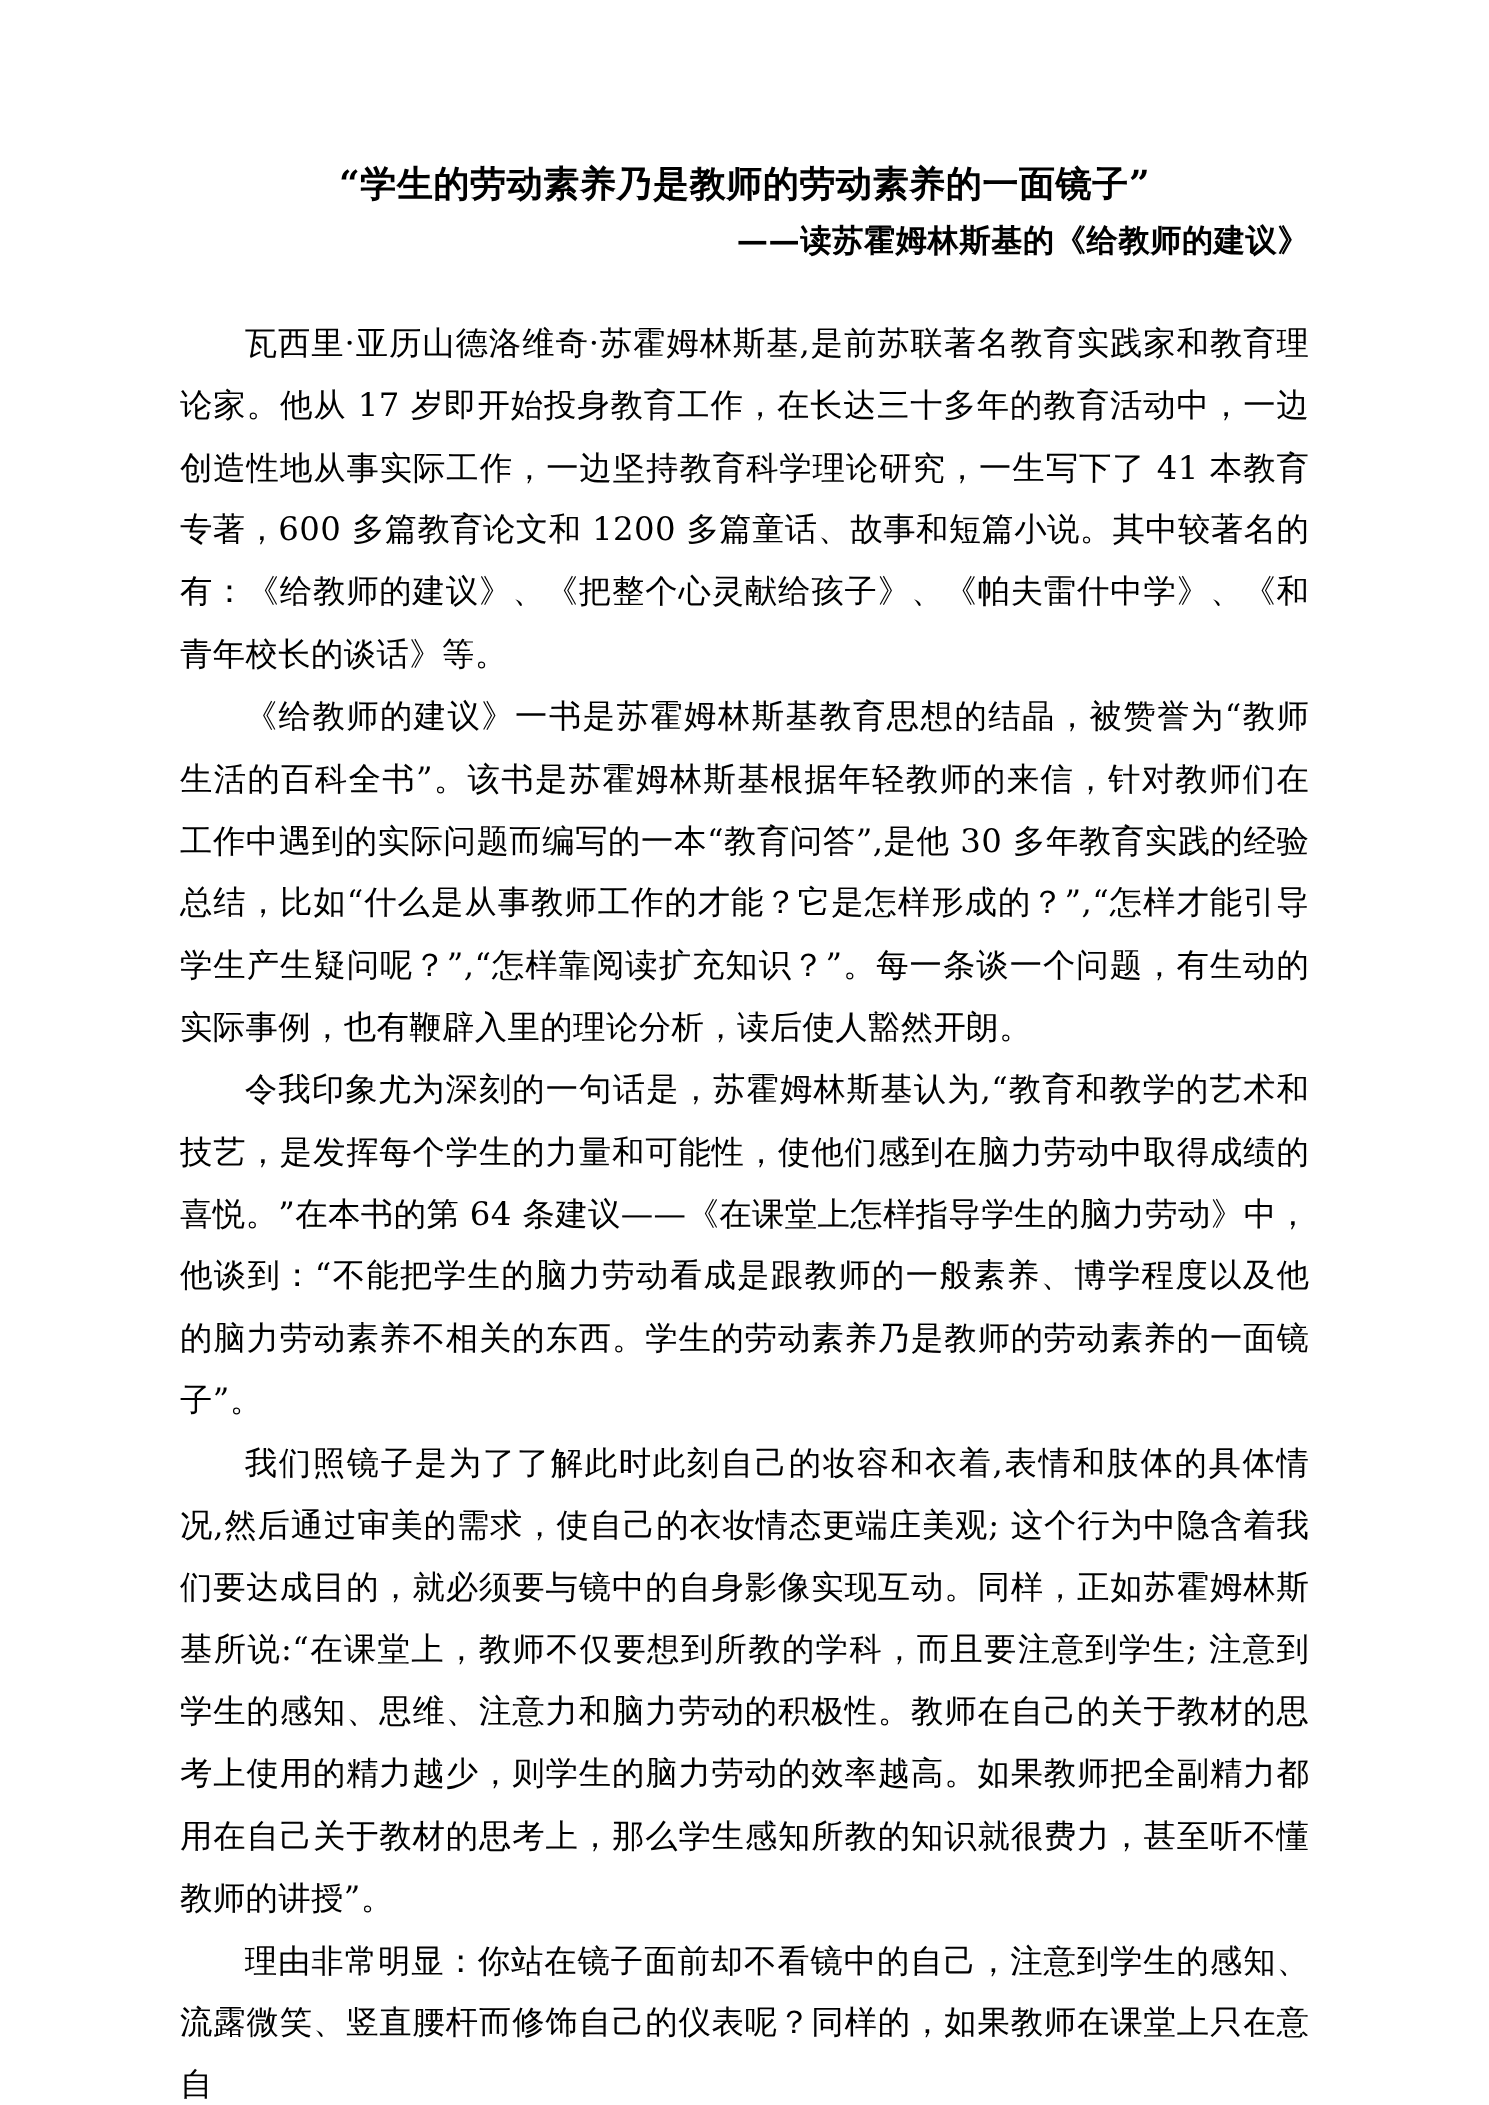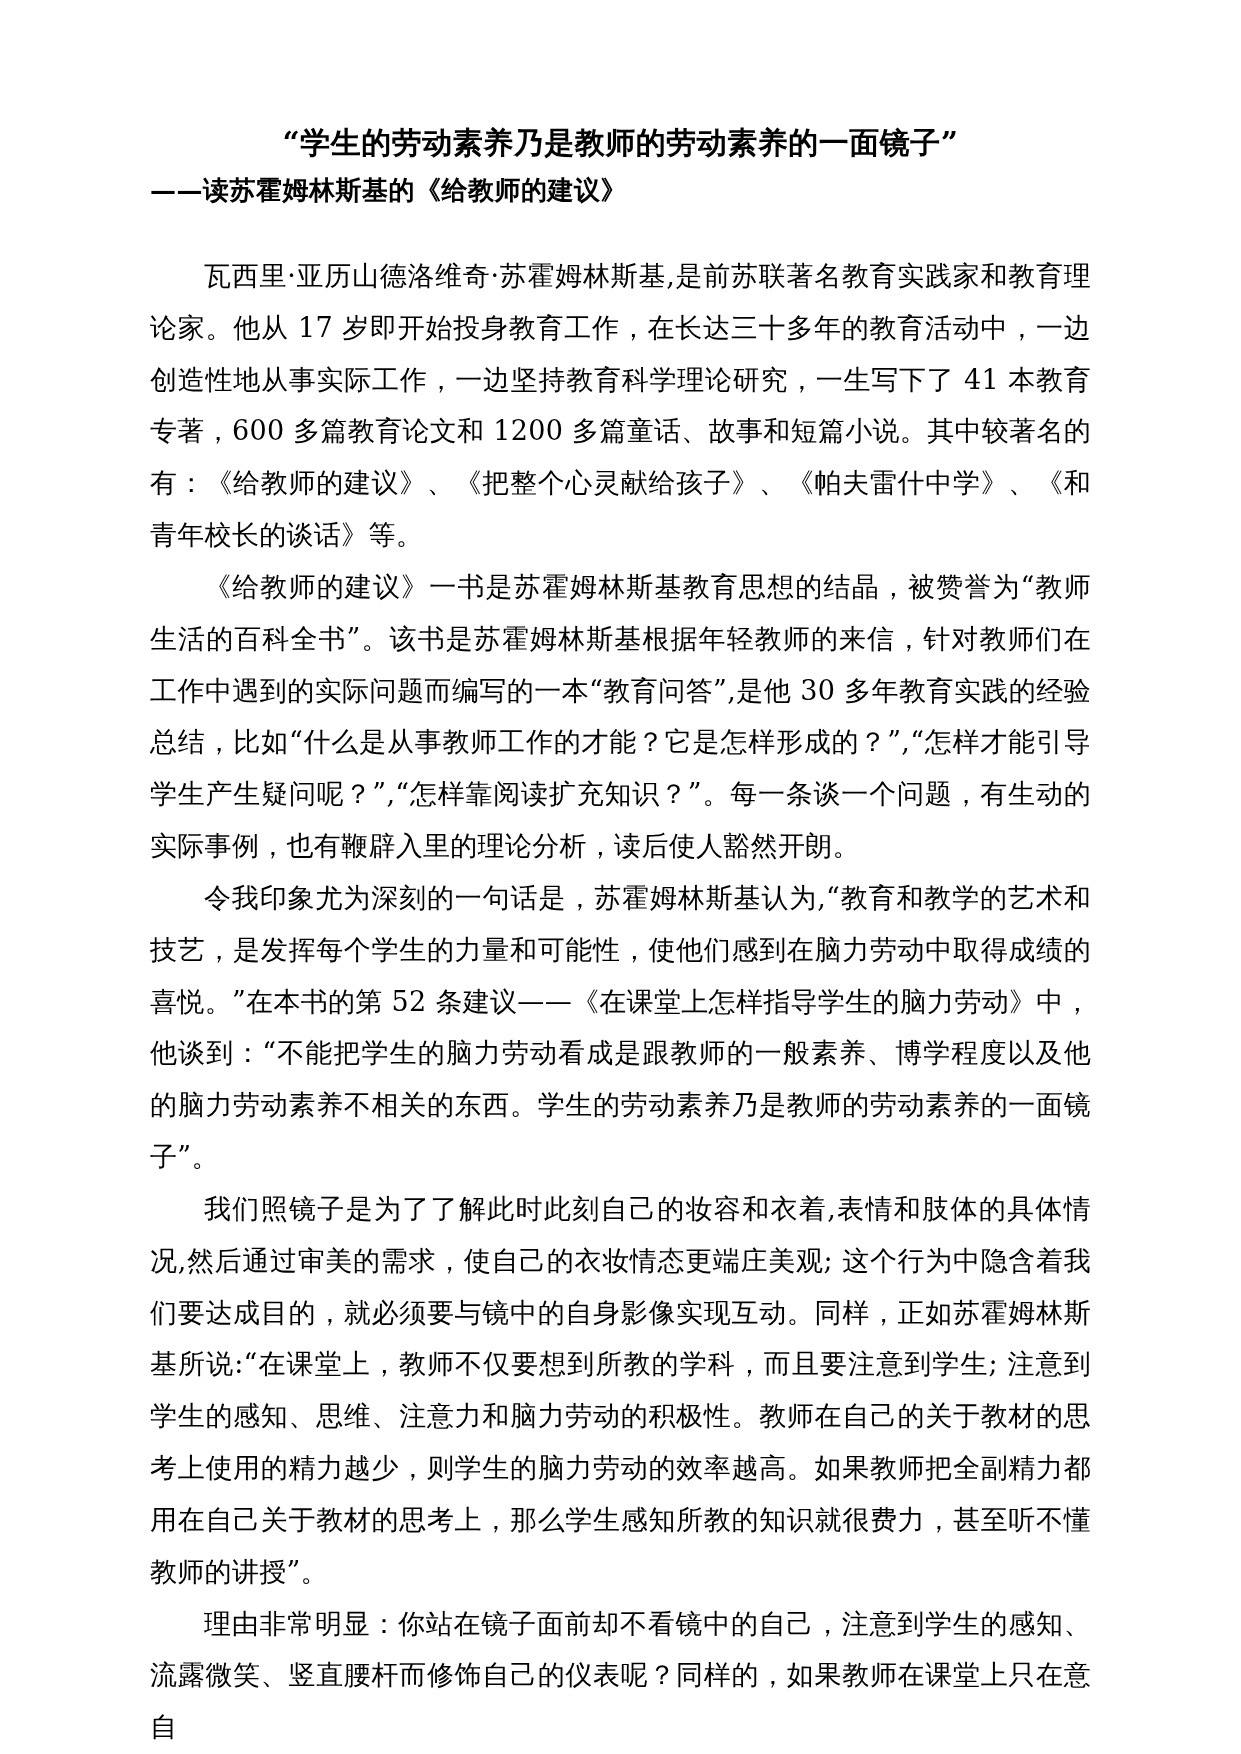--- a/index.html
+++ b/index.html
@@ -19,25 +19,25 @@
     width: 1241px;
     height: 1754px;
     padding: 120px 150px 0 150px;
     background: #ffffff;
   }
   .doc-title {
     text-align: center;
     font-size: 30px;
     font-weight: bold;
     line-height: 1.5;
-    margin: 0 0 6px 0;
+    margin: 11px 0 6px 0;
     letter-spacing: 0.5px;
   }
   .doc-subtitle {
-    text-align: left;
+    text-align: right;
     font-size: 26px;
     font-weight: bold;
     line-height: 1.5;
     margin: 0 0 40px 0;
     letter-spacing: 0.5px;
   }
   .body-text p {
     font-size: 27px;
     line-height: 1.92;
     margin: 0;
@@ -52,18 +52,18 @@
 
 <div class="page">
 
   <h1 class="doc-title">“学生的劳动素养乃是教师的劳动素养的一面镜子”</h1>
 
   <h2 class="doc-subtitle">——读苏霍姆林斯基的《给教师的建议》</h2>
 
   <div class="body-text">
     <p>瓦西里·亚历山德洛维奇·苏霍姆林斯基,是前苏联著名教育实践家和教育理论家。他从 17 岁即开始投身教育工作，在长达三十多年的教育活动中，一边创造性地从事实际工作，一边坚持教育科学理论研究，一生写下了 41 本教育专著，600 多篇教育论文和 1200 多篇童话、故事和短篇小说。其中较著名的有：《给教师的建议》、《把整个心灵献给孩子》、《帕夫雷什中学》、《和青年校长的谈话》等。</p>
     <p>《给教师的建议》一书是苏霍姆林斯基教育思想的结晶，被赞誉为“教师生活的百科全书”。该书是苏霍姆林斯基根据年轻教师的来信，针对教师们在工作中遇到的实际问题而编写的一本“教育问答”,是他 30 多年教育实践的经验总结，比如“什么是从事教师工作的才能？它是怎样形成的？”,“怎样才能引导学生产生疑问呢？”,“怎样靠阅读扩充知识？”。每一条谈一个问题，有生动的实际事例，也有鞭辟入里的理论分析，读后使人豁然开朗。</p>
-    <p>令我印象尤为深刻的一句话是，苏霍姆林斯基认为,“教育和教学的艺术和技艺，是发挥每个学生的力量和可能性，使他们感到在脑力劳动中取得成绩的喜悦。”在本书的第 52 条建议——《在课堂上怎样指导学生的脑力劳动》中，他谈到：“不能把学生的脑力劳动看成是跟教师的一般素养、博学程度以及他的脑力劳动素养不相关的东西。学生的劳动素养乃是教师的劳动素养的一面镜子”。</p>
+    <p>令我印象尤为深刻的一句话是，苏霍姆林斯基认为,“教育和教学的艺术和技艺，是发挥每个学生的力量和可能性，使他们感到在脑力劳动中取得成绩的喜悦。”在本书的第 64 条建议——《在课堂上怎样指导学生的脑力劳动》中，他谈到：“不能把学生的脑力劳动看成是跟教师的一般素养、博学程度以及他的脑力劳动素养不相关的东西。学生的劳动素养乃是教师的劳动素养的一面镜子”。</p>
     <p>我们照镜子是为了了解此时此刻自己的妆容和衣着,表情和肢体的具体情况,然后通过审美的需求，使自己的衣妆情态更端庄美观; 这个行为中隐含着我们要达成目的，就必须要与镜中的自身影像实现互动。同样，正如苏霍姆林斯基所说:“在课堂上，教师不仅要想到所教的学科，而且要注意到学生; 注意到学生的感知、思维、注意力和脑力劳动的积极性。教师在自己的关于教材的思考上使用的精力越少，则学生的脑力劳动的效率越高。如果教师把全副精力都用在自己关于教材的思考上，那么学生感知所教的知识就很费力，甚至听不懂教师的讲授”。</p>
     <p>理由非常明显：你站在镜子面前却不看镜中的自己，注意到学生的感知、流露微笑、竖直腰杆而修饰自己的仪表呢？同样的，如果教师在课堂上只在意自</p>
   </div>
 
 </div>
 
 </body></html>

